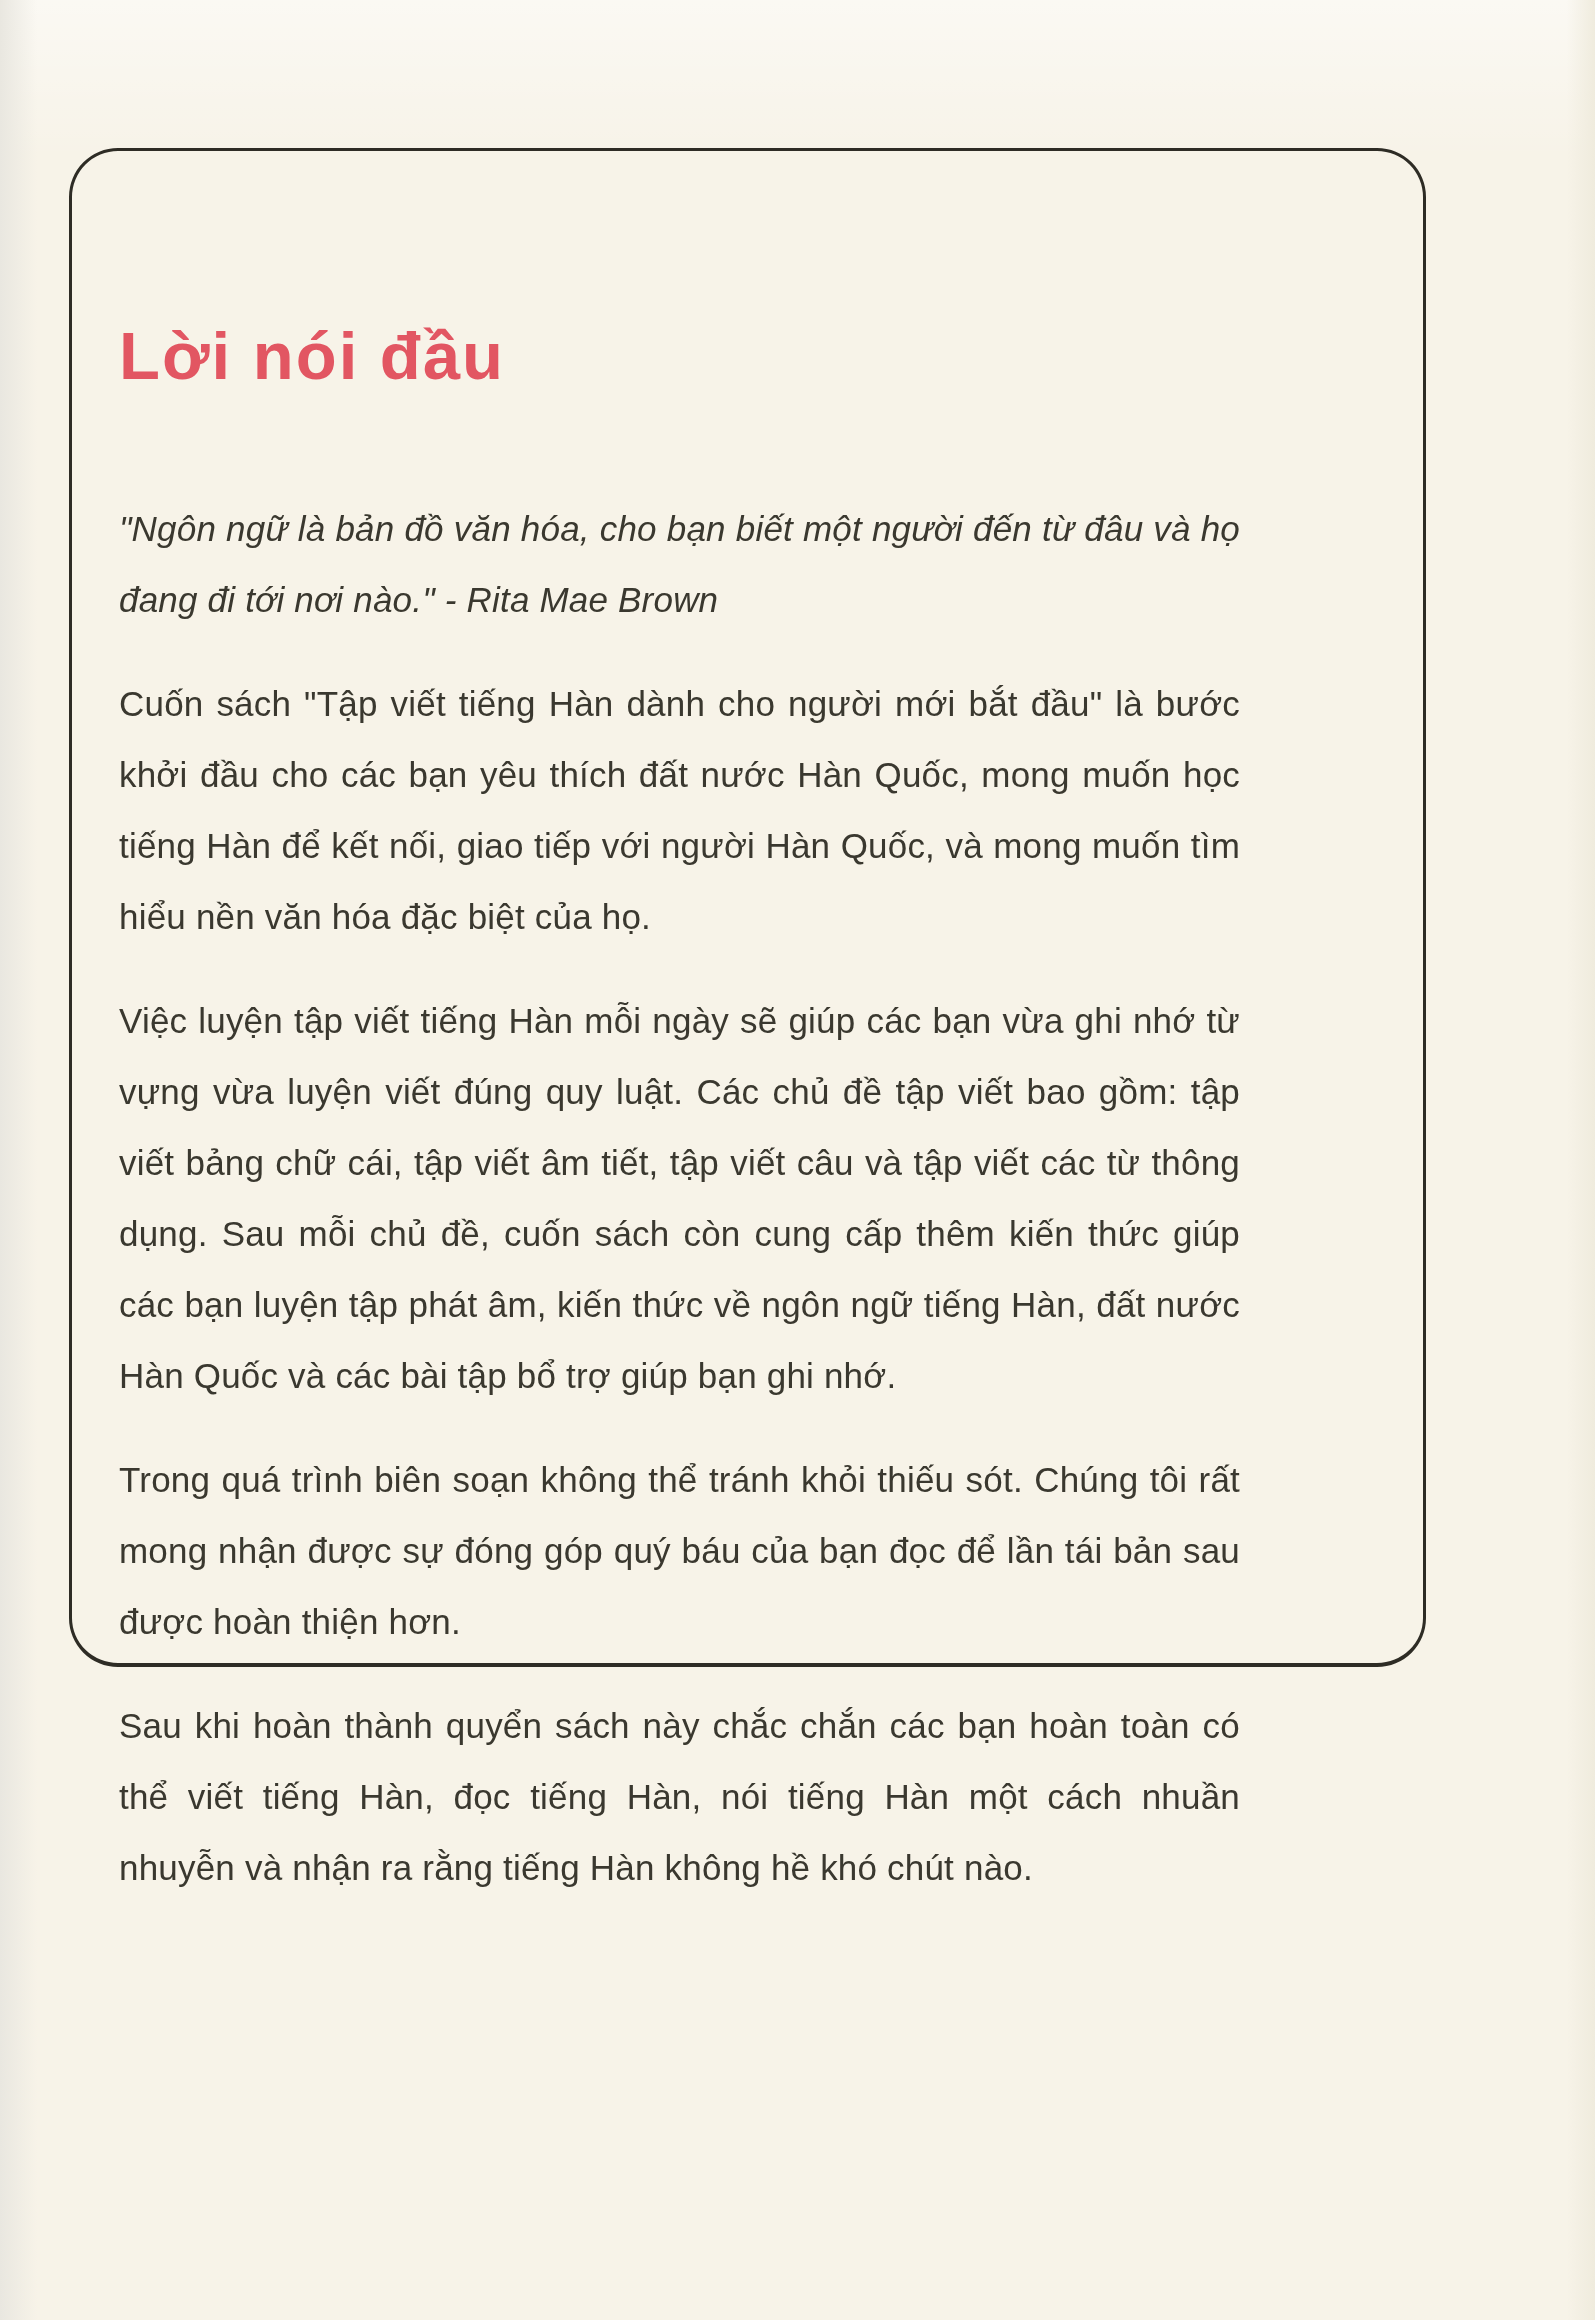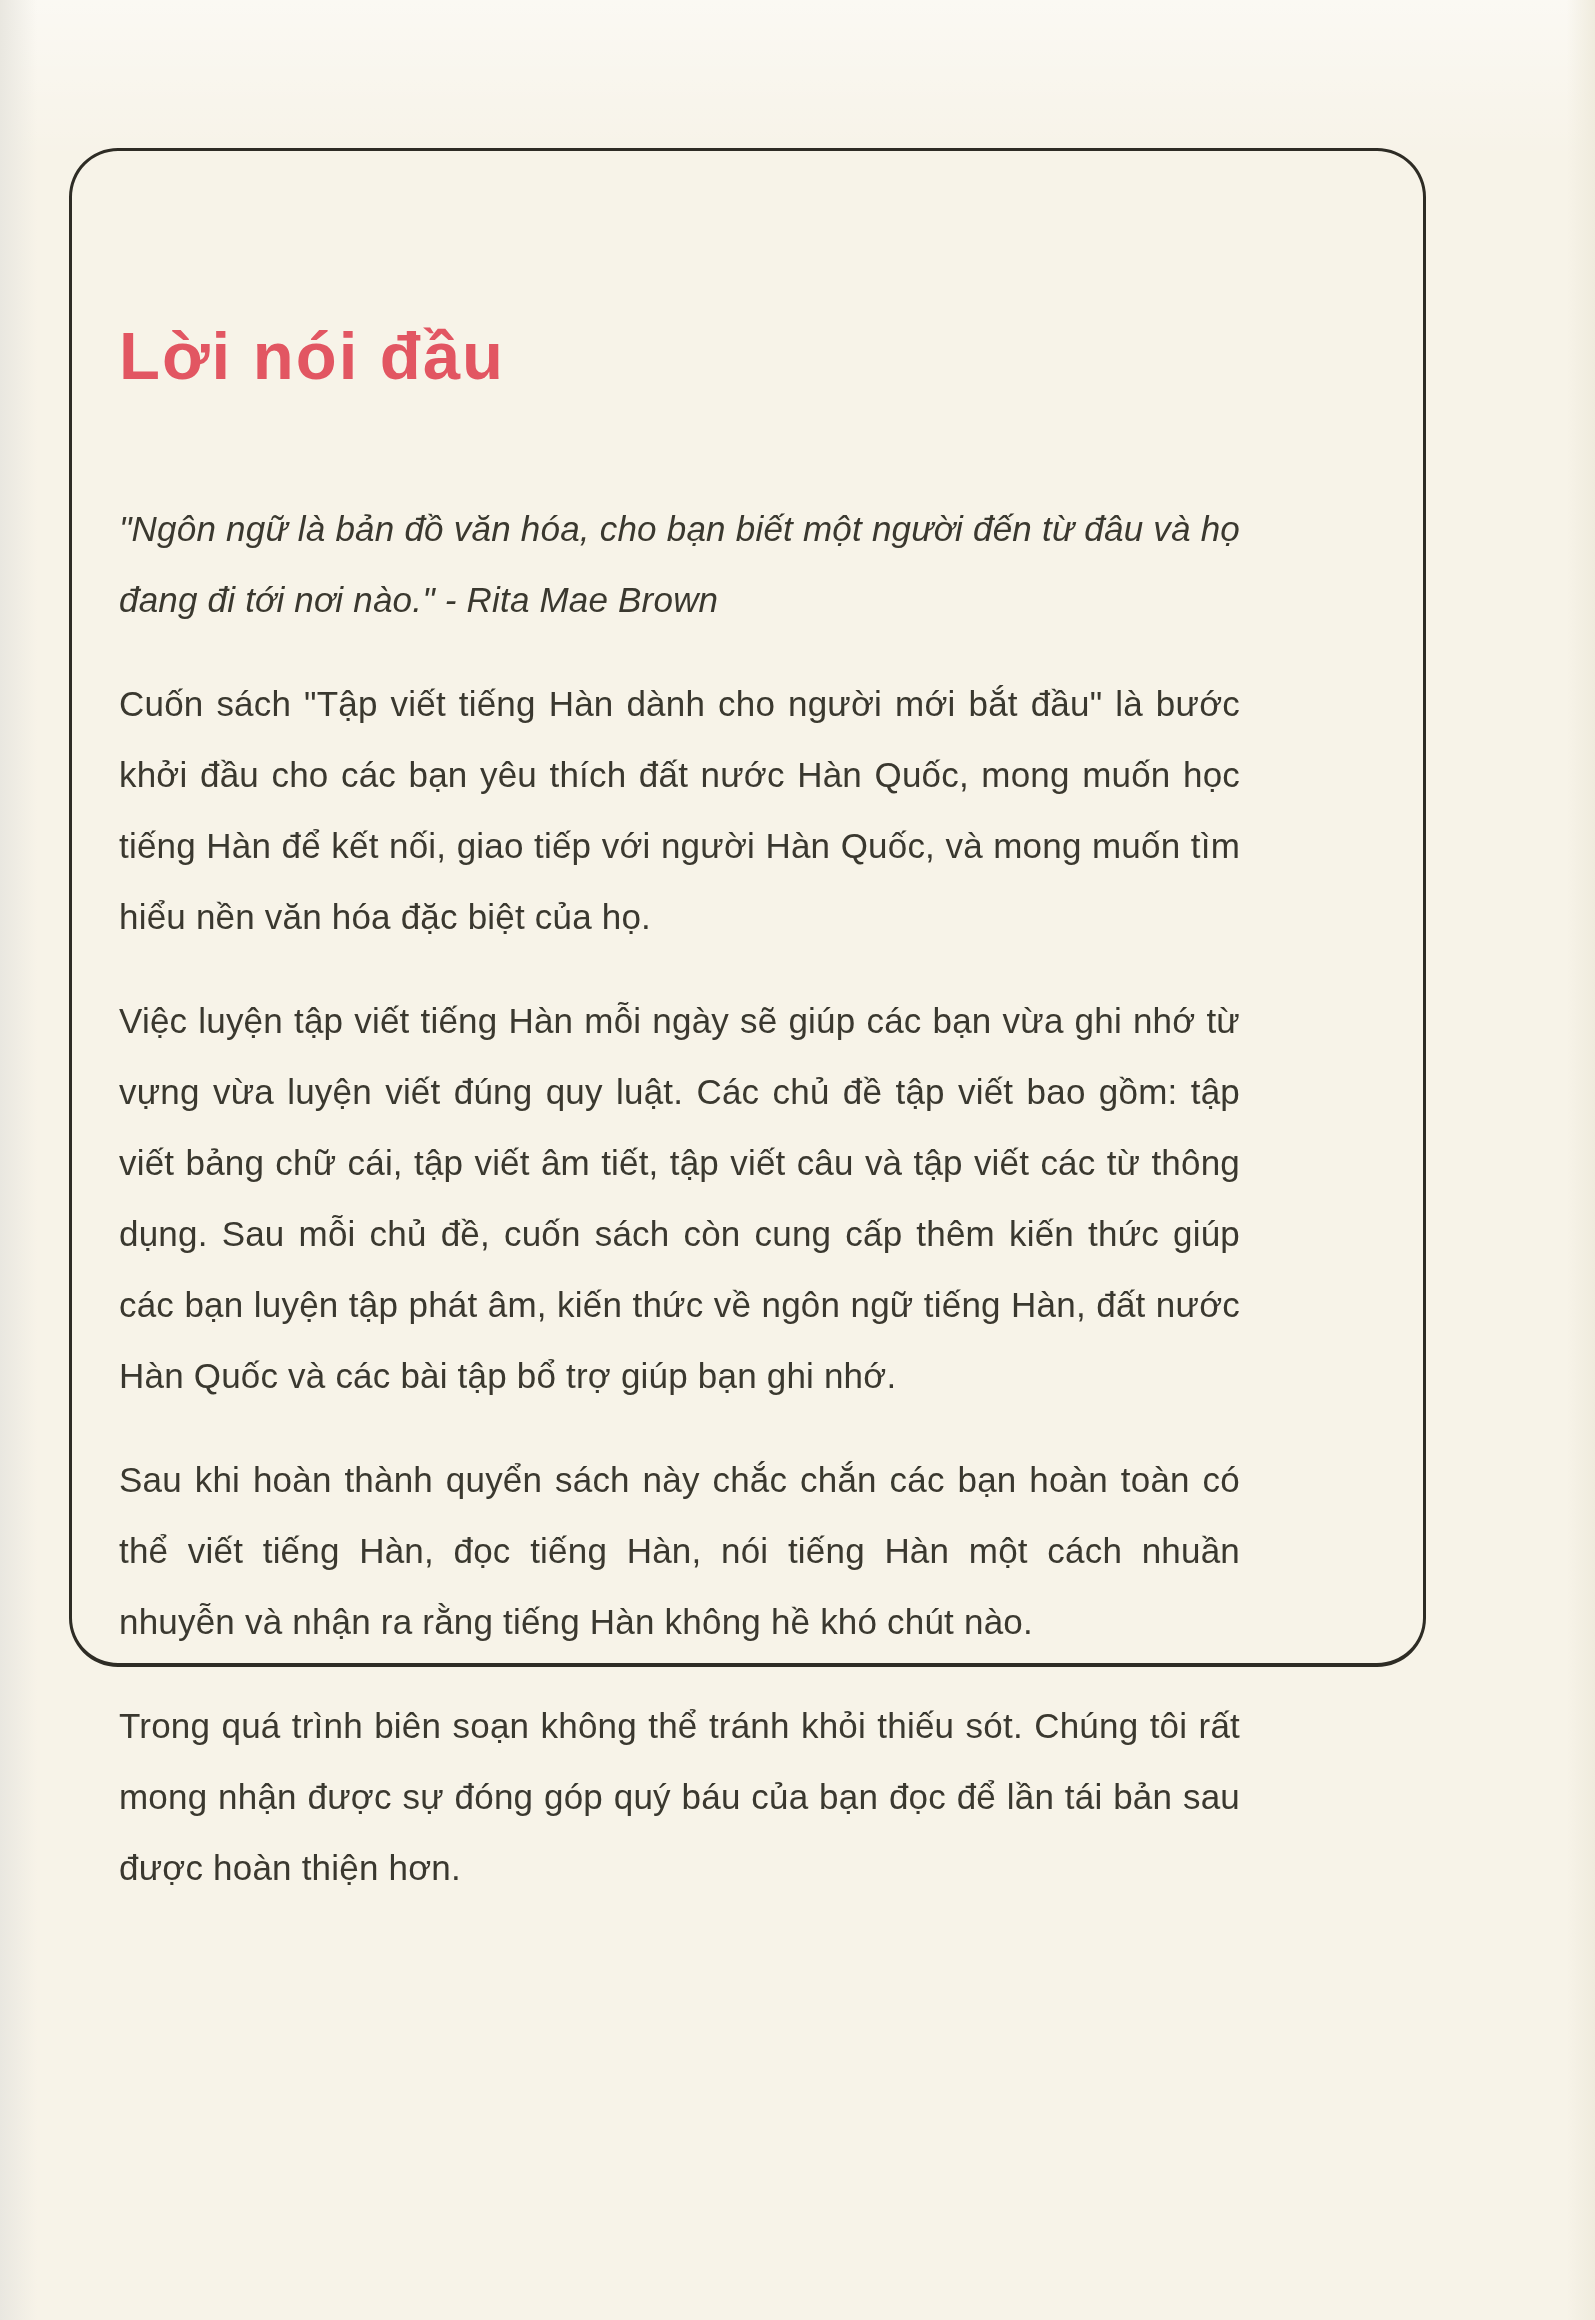--- a/index.html
+++ b/index.html
@@ -51,16 +51,16 @@
   }
 </style>
 </head>
 <body>
 
 <div class="page-frame">
   <h1 class="title">Lời nói đầu</h1>
   <p class="para quote">"Ngôn ngữ là bản đồ văn hóa, cho bạn biết một người đến từ đâu và họ đang đi tới nơi nào." - Rita Mae Brown</p>
   <p class="para">Cuốn sách "Tập viết tiếng Hàn dành cho người mới bắt đầu" là bước khởi đầu cho các bạn yêu thích đất nước Hàn Quốc, mong muốn học tiếng Hàn để kết nối, giao tiếp với người Hàn Quốc, và mong muốn tìm hiểu nền văn hóa đặc biệt của họ.</p>
   <p class="para">Việc luyện tập viết tiếng Hàn mỗi ngày sẽ giúp các bạn vừa ghi nhớ từ vựng vừa luyện viết đúng quy luật. Các chủ đề tập viết bao gồm: tập viết bảng chữ cái, tập viết âm tiết, tập viết câu và tập viết các từ thông dụng. Sau mỗi chủ đề, cuốn sách còn cung cấp thêm kiến thức giúp các bạn luyện tập phát âm, kiến thức về ngôn ngữ tiếng Hàn, đất nước Hàn Quốc và các bài tập bổ trợ giúp bạn ghi nhớ.</p>
+  <p class="para">Trong quá trình biên soạn không thể tránh khỏi thiếu sót. Chúng tôi rất mong nhận được sự đóng góp quý báu của bạn đọc để lần tái bản sau được hoàn thiện hơn.</p>
   <p class="para">Sau khi hoàn thành quyển sách này chắc chắn các bạn hoàn toàn có thể viết tiếng Hàn, đọc tiếng Hàn, nói tiếng Hàn một cách nhuần nhuyễn và nhận ra rằng tiếng Hàn không hề khó chút nào.</p>
-  <p class="para">Trong quá trình biên soạn không thể tránh khỏi thiếu sót. Chúng tôi rất mong nhận được sự đóng góp quý báu của bạn đọc để lần tái bản sau được hoàn thiện hơn.</p>
 </div>
 
 
 </body></html>

